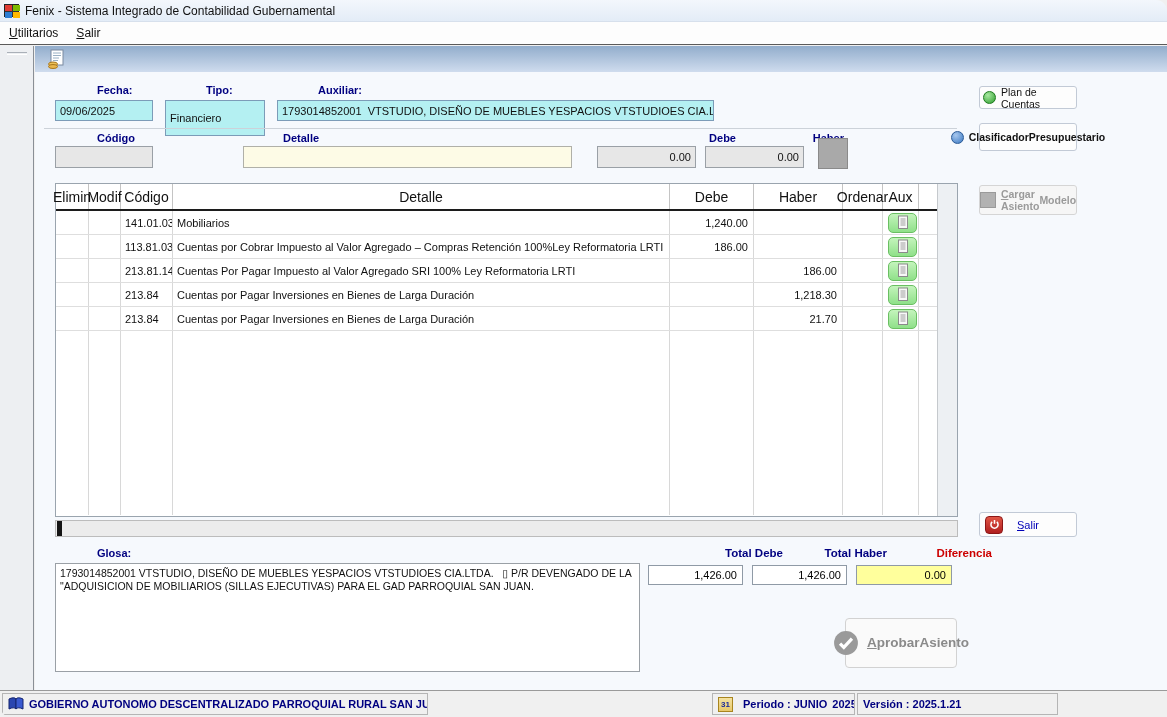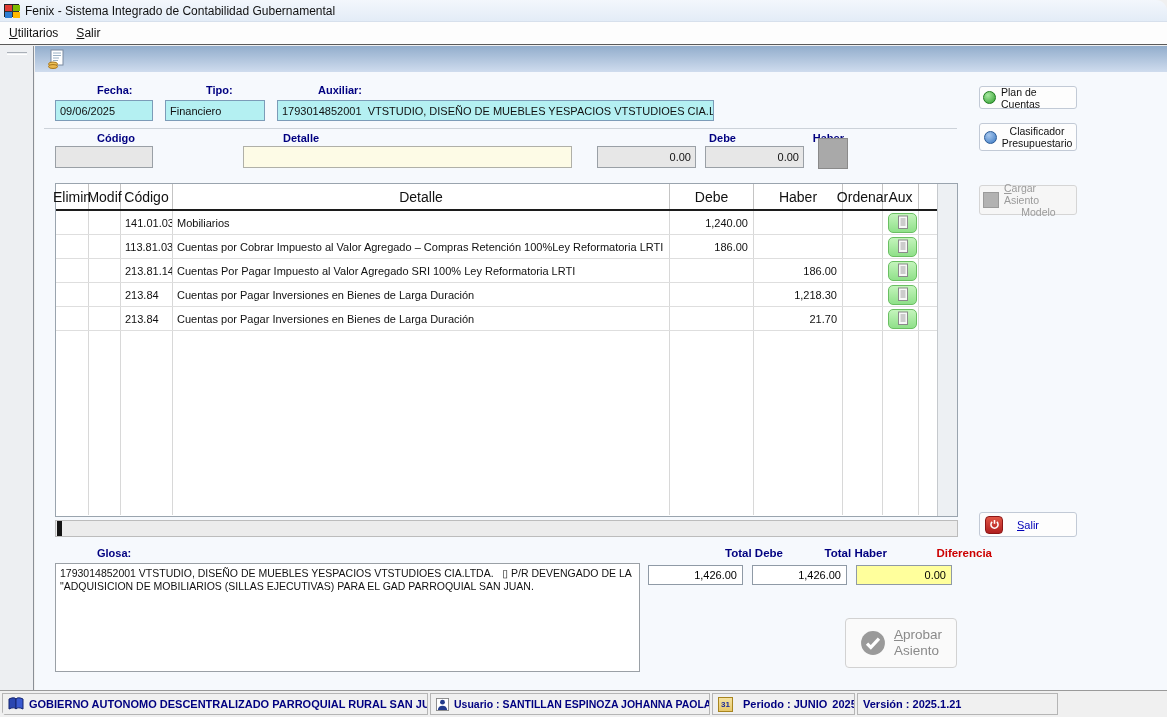--- a/index.html
+++ b/index.html
@@ -73,21 +73,21 @@
   .hscroll-thumb { position:absolute; left:1px; top:0; width:5px; height:15px; background:#141414; }
 
   
   .side-btn { position:absolute; left:979px; width:98px; background:#fdfdfd; border:1px solid #c2cad6;
     border-radius:3px; display:flex; align-items:center; justify-content:center; gap:5px;
     font-size:10.5px; color:#111; cursor:pointer; padding:2px 3px; }
   .sphere { width:13px; height:13px; border-radius:50%; flex:0 0 auto; }
   .sphere-green { background:radial-gradient(circle at 35% 30%, #a8e8a0, #2e9e2e); border:1px solid #1d7a1d; }
   .sphere-blue { background:radial-gradient(circle at 35% 30%, #a8c8ee, #3a78c2); border:1px solid #2a5a96; }
   .btn-disabled { color:#9a9a9a; background:#f6f6f6; border-color:#d5d5d5; cursor:default; }
-  .two-line { display:flex; flex-direction:column; align-items:center; line-height:12px; }
+  .two-line { display:flex; flex-direction:row; align-items:center; line-height:12px;font-weight:bold; }
   .icon-gray-sq { width:16px; height:16px; background:#b2b2b2; border:1px solid #9a9a9a; flex:0 0 auto; }
   .power-icon { width:18px; height:18px; border-radius:4px; background:linear-gradient(#e05545,#b01f1f);
     border:1px solid #8c1616; display:flex; align-items:center; justify-content:center; flex:0 0 auto; }
   .salir-text { color:#0000b8; font-size:11px; }
 
   
   .glosa-box { position:absolute; left:55px; top:563px; width:585px; height:109px; background:#fff;
     border:1px solid #9aa0a6; font-size:10.5px; color:#111; padding:3px 4px; line-height:13px;
     white-space:pre-wrap; overflow:hidden; }
   .total-field { position:absolute; top:565px; height:20px; border:1px solid #8f9aa6; background:#fff;
@@ -141,21 +141,21 @@
         <ellipse cx="6" cy="17.5" rx="4.5" ry="2" fill="#e8b64c" stroke="#a8761c"></ellipse>
       </svg>
     </span>
   </div>
 
   <div class="content"></div>
 
   <div class="lbl" style="left:57px; top:84px;">Fecha:</div>
   <div class="field cyan" style="left:55px; top:100px; width:98px; height:21px;">09/06/2025</div>
   <div class="lbl" style="left:166px; top:84px;">Tipo:</div>
-  <div class="field cyan" style="left:165px; top:100px; width:100px; height:21px;">Financiero</div>
+  <div class="field cyan" style="left:165px; top:100px; width:100px; height:36px;">Financiero</div>
   <div class="lbl" style="left:278px; top:84px;">Auxiliar:</div>
   <div class="field cyan" style="left:277px; top:100px; width:437px; height:21px;">1793014852001  VTSTUDIO, DISEÑO DE MUEBLES YESPACIOS VTSTUDIOES CIA.LTDA.</div>
 
   <div class="sep-line"></div>
 
   <div class="lbl" style="left:57px; top:132px;">Código</div>
   <div class="field grayfield" style="left:55px; top:146px; width:98px; height:22px;"></div>
   <div class="lbl" style="left:243px; top:132px;">Detalle</div>
   <div class="field cream" style="left:243px; top:146px; width:329px; height:22px;"></div>
   <div class="lbl" style="left:597px; top:132px; width:99px; text-align:right;">Debe</div>
@@ -345,30 +345,20 @@
   <div class="statusbar">
     <div class="status-sec" style="left:2px; width:426px;">
       <span>
         <svg width="16" height="14" viewBox="0 0 16 14">
             <path d="M1 2c3-1.6 6-1.6 7 0v10c-1-1.6-4-1.6-7 0z" fill="#2a46b0" stroke="#14246e"></path>
             <path d="M15 2c-3-1.6-6-1.6-7 0v10c1-1.6 4-1.6 7 0z" fill="#3a5ad0" stroke="#14246e"></path>
           </svg>
       </span>
       <span>GOBIERNO AUTONOMO DESCENTRALIZADO PARROQUIAL RURAL SAN JUAN</span>
     </div>
-    <div class="status-sec" style="left:430px; width:280px; font-size:10.5px;">
-      <span>
-        <svg width="13" height="13" viewBox="0 0 14 14">
-            <rect x="0.5" y="0.5" width="13" height="13" fill="#ffffff" stroke="#888"></rect>
-            <circle cx="7" cy="4.5" r="2.6" fill="#223a8c"></circle>
-            <path d="M2 13c0-3 2.3-4.6 5-4.6s5 1.6 5 4.6z" fill="#223a8c"></path>
-          </svg>
-      </span>
-      <span>Usuario : SANTILLAN ESPINOZA JOHANNA PAOLA</span>
-    </div>
     <div class="status-sec" style="left:712px; width:143px; justify-content:space-between;">
       <span style="display:flex; align-items:center; gap:10px;">
         <span class="cal-icon">
             <span>31</span>
           </span>
         <span>Periodo : JUNIO</span>
       </span>
       <span>2025</span>
     </div>
     <div class="status-sec" style="left:857px; width:201px;">

